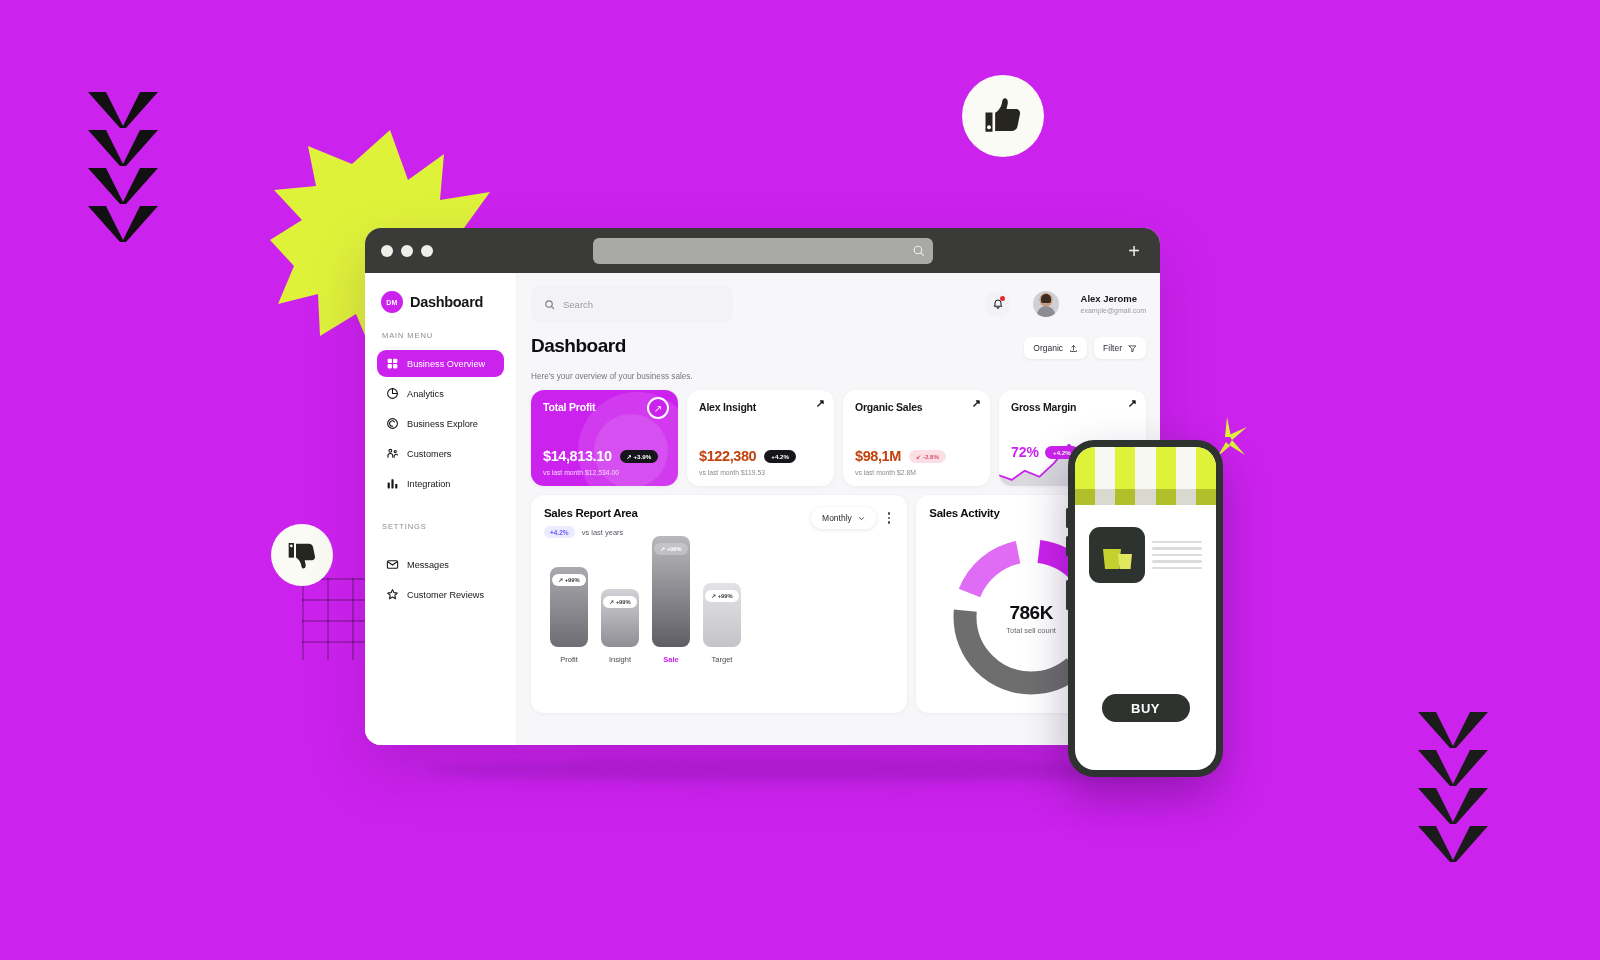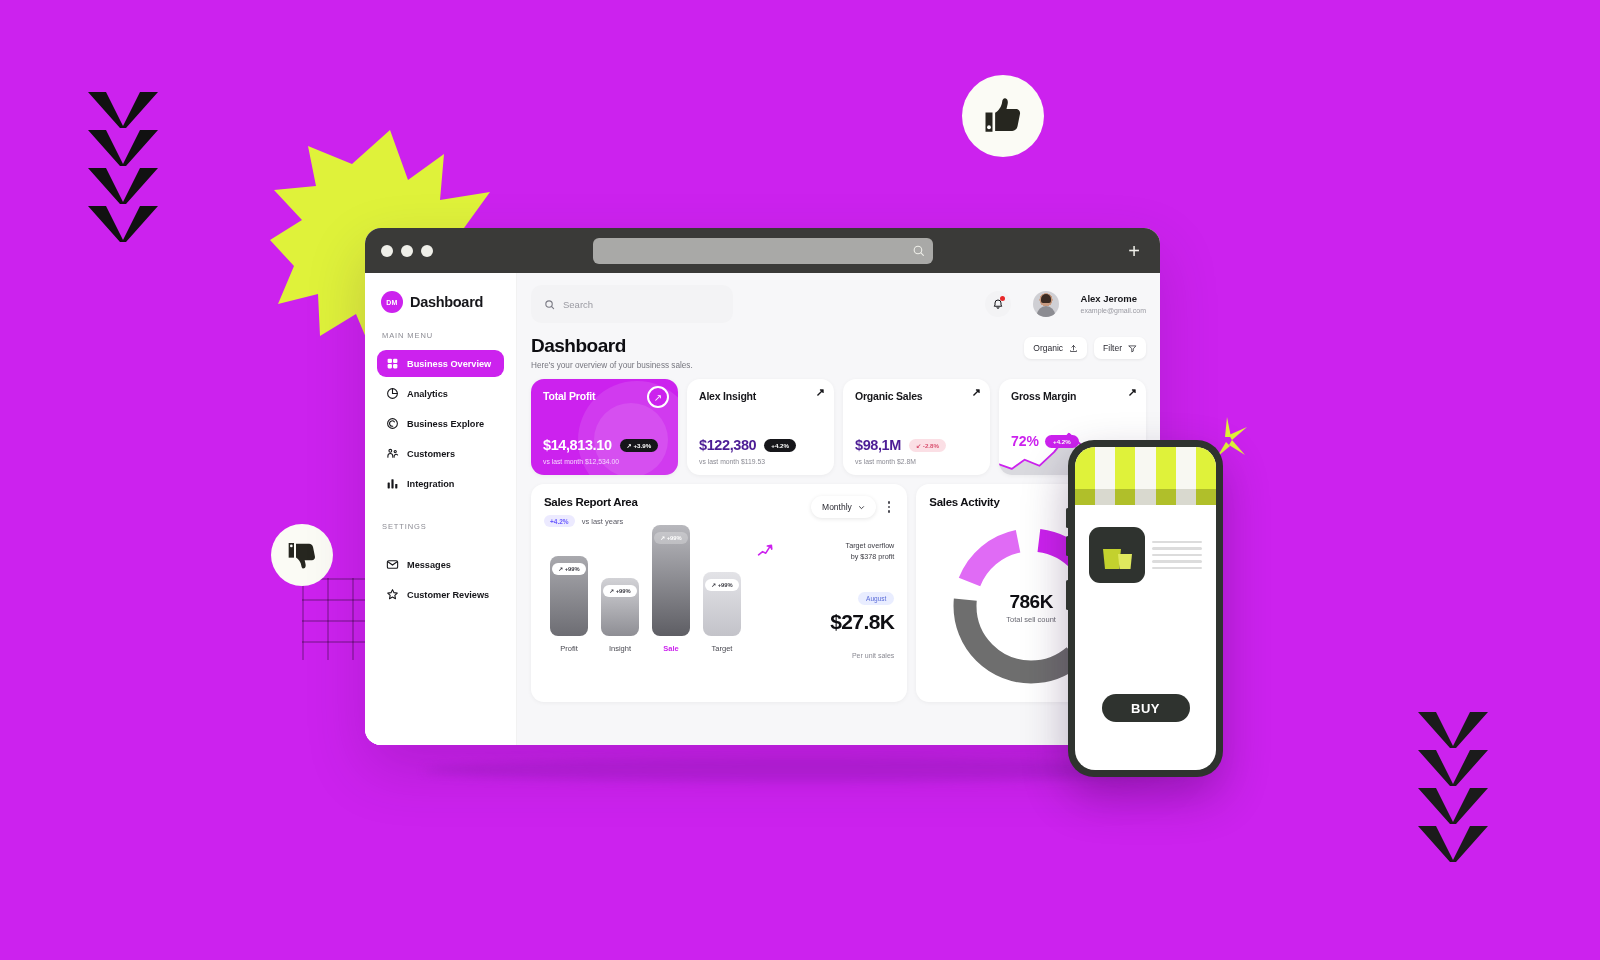--- a/index.html
+++ b/index.html
@@ -83,21 +83,21 @@
   }
   .brand-name { font-size: 14.5px; font-weight: bold; color: #16161a; letter-spacing: -0.3px; }
 
   .nav-section-label {
     font-size: 7.5px; color: #8b8b93; letter-spacing: .9px;
     margin: 0 0 10px 5px; font-weight: 500;
   }
   .nav-item {
     display: flex; align-items: center; gap: 8px;
     padding: 7px 9px; border-radius: 9px;
-    font-size: 9.2px; color: #16161a; font-weight: 700;
+    font-size: 9.2px; color: #16161a; font-weight: 400;
     margin-bottom: 3px;
   }
   .nav-item.active { background: #cc22ee; color: #fff; }
   .nav-icon { width: 13px; height: 13px; display: flex; align-items: center; justify-content: center; flex-shrink: 0; }
   .nav-icon svg { width: 13px; height: 13px; }
   .nav-gap { height: 22px; }
 
   
   .main { flex: 1; background: #f7f7f9; padding: 12px 14px; overflow: hidden; position: relative; }
 
@@ -126,42 +126,42 @@
   .avatar::before {
     content:""; position:absolute; left:8px; top:3px; width:10px; height:9px;
     background:#3a2a22; border-radius: 5px 5px 2px 2px; z-index:2;
   }
   .user-meta { line-height: 1.35; }
   .user-name { font-size: 9.5px; font-weight: bold; color: #16161a; }
   .user-mail { font-size: 7px; color: #9a9aa2; }
 
   .page-head { display: flex; align-items: flex-start; justify-content: space-between; }
   .page-title { font-size: 19px; font-weight: bold; color: #0e0e12; letter-spacing: -0.5px; }
-  .page-sub { font-size: 8.2px; color: #75757e; margin-top: 4px; }
+  .page-sub { font-size: 8.2px; color: #75757e; margin-top: 15px; }
   .head-actions { display: flex; gap: 7px; margin-top: 2px; }
   .pill-btn {
     height: 22px; background: #fff; border-radius: 7px;
     display: flex; align-items: center; gap: 6px;
     padding: 0 9px; font-size: 8.5px; color: #2a2a32;
     box-shadow: 0 1px 3px rgba(0,0,0,0.07);
   }
 
   
   .kpi-row { display: flex; gap: 9px; margin-top: 9px; }
   .kpi {
     flex: 1; height: 96px; background: #fff; border-radius: 13px;
     padding: 11px 12px; position: relative; overflow: hidden;
     box-shadow: 0 1px 4px rgba(0,0,0,0.05);
   }
   .kpi.accent { background: #cc22ee; }
   .kpi-title { font-size: 10.5px; font-weight: bold; color: #16161a; letter-spacing: -0.2px; }
   .kpi.accent .kpi-title { color: #fff; }
   .kpi-bottom { position: absolute; left: 12px; bottom: 10px; }
   .kpi-val-row { display: flex; align-items: center; gap: 8px; }
-  .kpi-val { font-size: 14.5px; font-weight: bold; color: #4c1d95; letter-spacing: -0.4px; }
+  .kpi-val { font-size: 14.5px; font-weight: bold; color: #c2410c; letter-spacing: -0.4px; }
   .kpi.accent .kpi-val { color: #fff; }
   .kpi-chip {
     font-size: 6.2px; font-weight: bold; color: #fff;
     background: #16161a; border-radius: 9px; padding: 3px 7px;
   }
   .kpi-chip.neg { background: #fbdfe5; color: #d94f6e; }
   .kpi-note { font-size: 6.8px; color: #8a8a93; margin-top: 5px; }
   .kpi.accent .kpi-note { color: #f6d8ff; }
   .kpi-arrow {
     position: absolute; top: 0; right: 0;
@@ -600,37 +600,20 @@
 
               <div class="bar-col">
                 <div class="bar" style="height:64px;background:linear-gradient(180deg,#e3e3e7,#c3c3c9);">
                   <span class="bar-chip">↗ +99%</span>
                 </div>
                 <div class="bar-label">Target</div>
               </div>
 
             </div>
 
-            <div class="chart-side">
-              <div class="overflow-note">
-                <svg width="26" height="18" viewBox="0 0 26 18" fill="none" stroke="#cc22ee" stroke-width="2" stroke-linecap="round" stroke-linejoin="round">
-                  <path d="M2 15 L7 11 L11 13 L16 5"></path>
-                  <path d="M13 4 L18 3 L18.5 8" fill="#cc22ee" stroke="#cc22ee"></path>
-                </svg>
-                <div class="overflow-txt">
-                  <div>Target overflow</div>
-                  <div>by $378 profit</div>
-                </div>
-              </div>
-              <div class="side-right" style="margin-top:24px;">
-                <span class="month-chip">August</span>
-                <div class="big-num">$27.8K</div>
-                <div class="unit-note" style="margin-top:18px;">Per unit sales</div>
-              </div>
-            </div>
           </div>
         </div>
 
         <div class="panel panel-activity">
           <div class="panel-title">Sales Activity</div>
 
           <div class="donut-wrap">
             <svg width="176" height="176" viewBox="0 0 176 176">
               <g transform="rotate(-90 88 88)" fill="none" stroke-linecap="butt" stroke-width="23">
 

